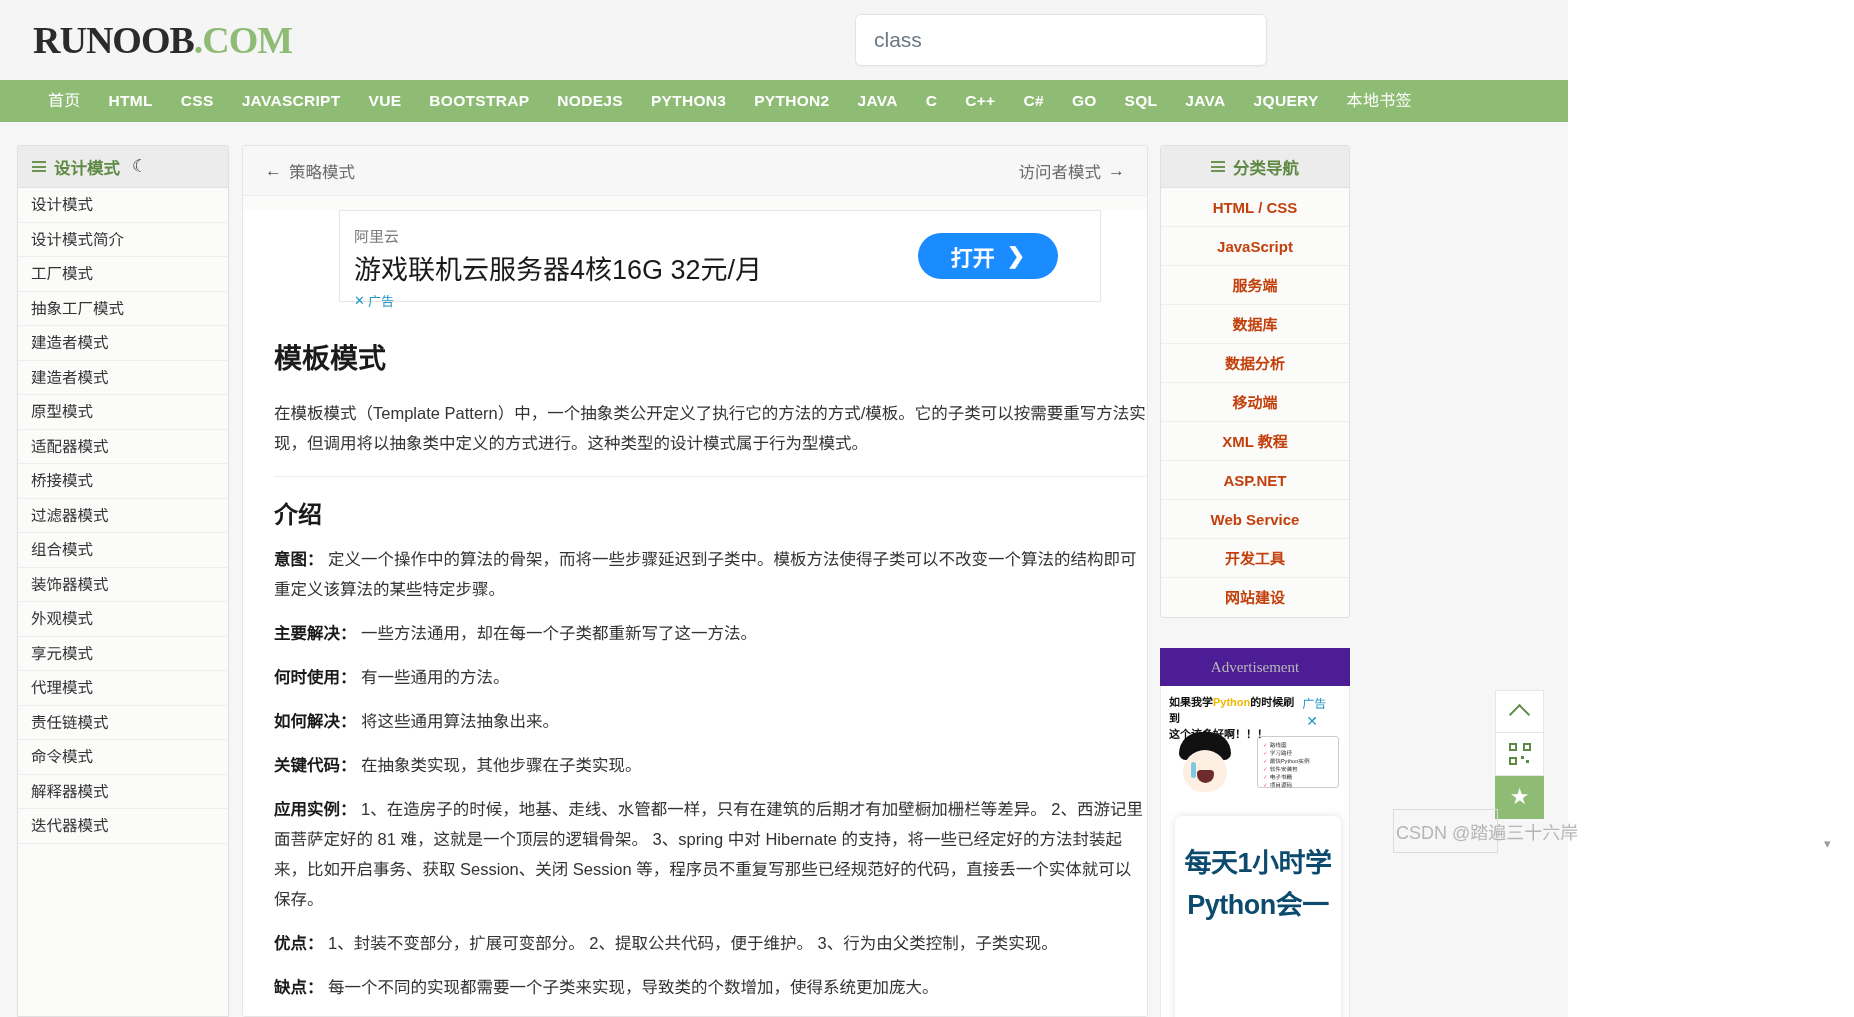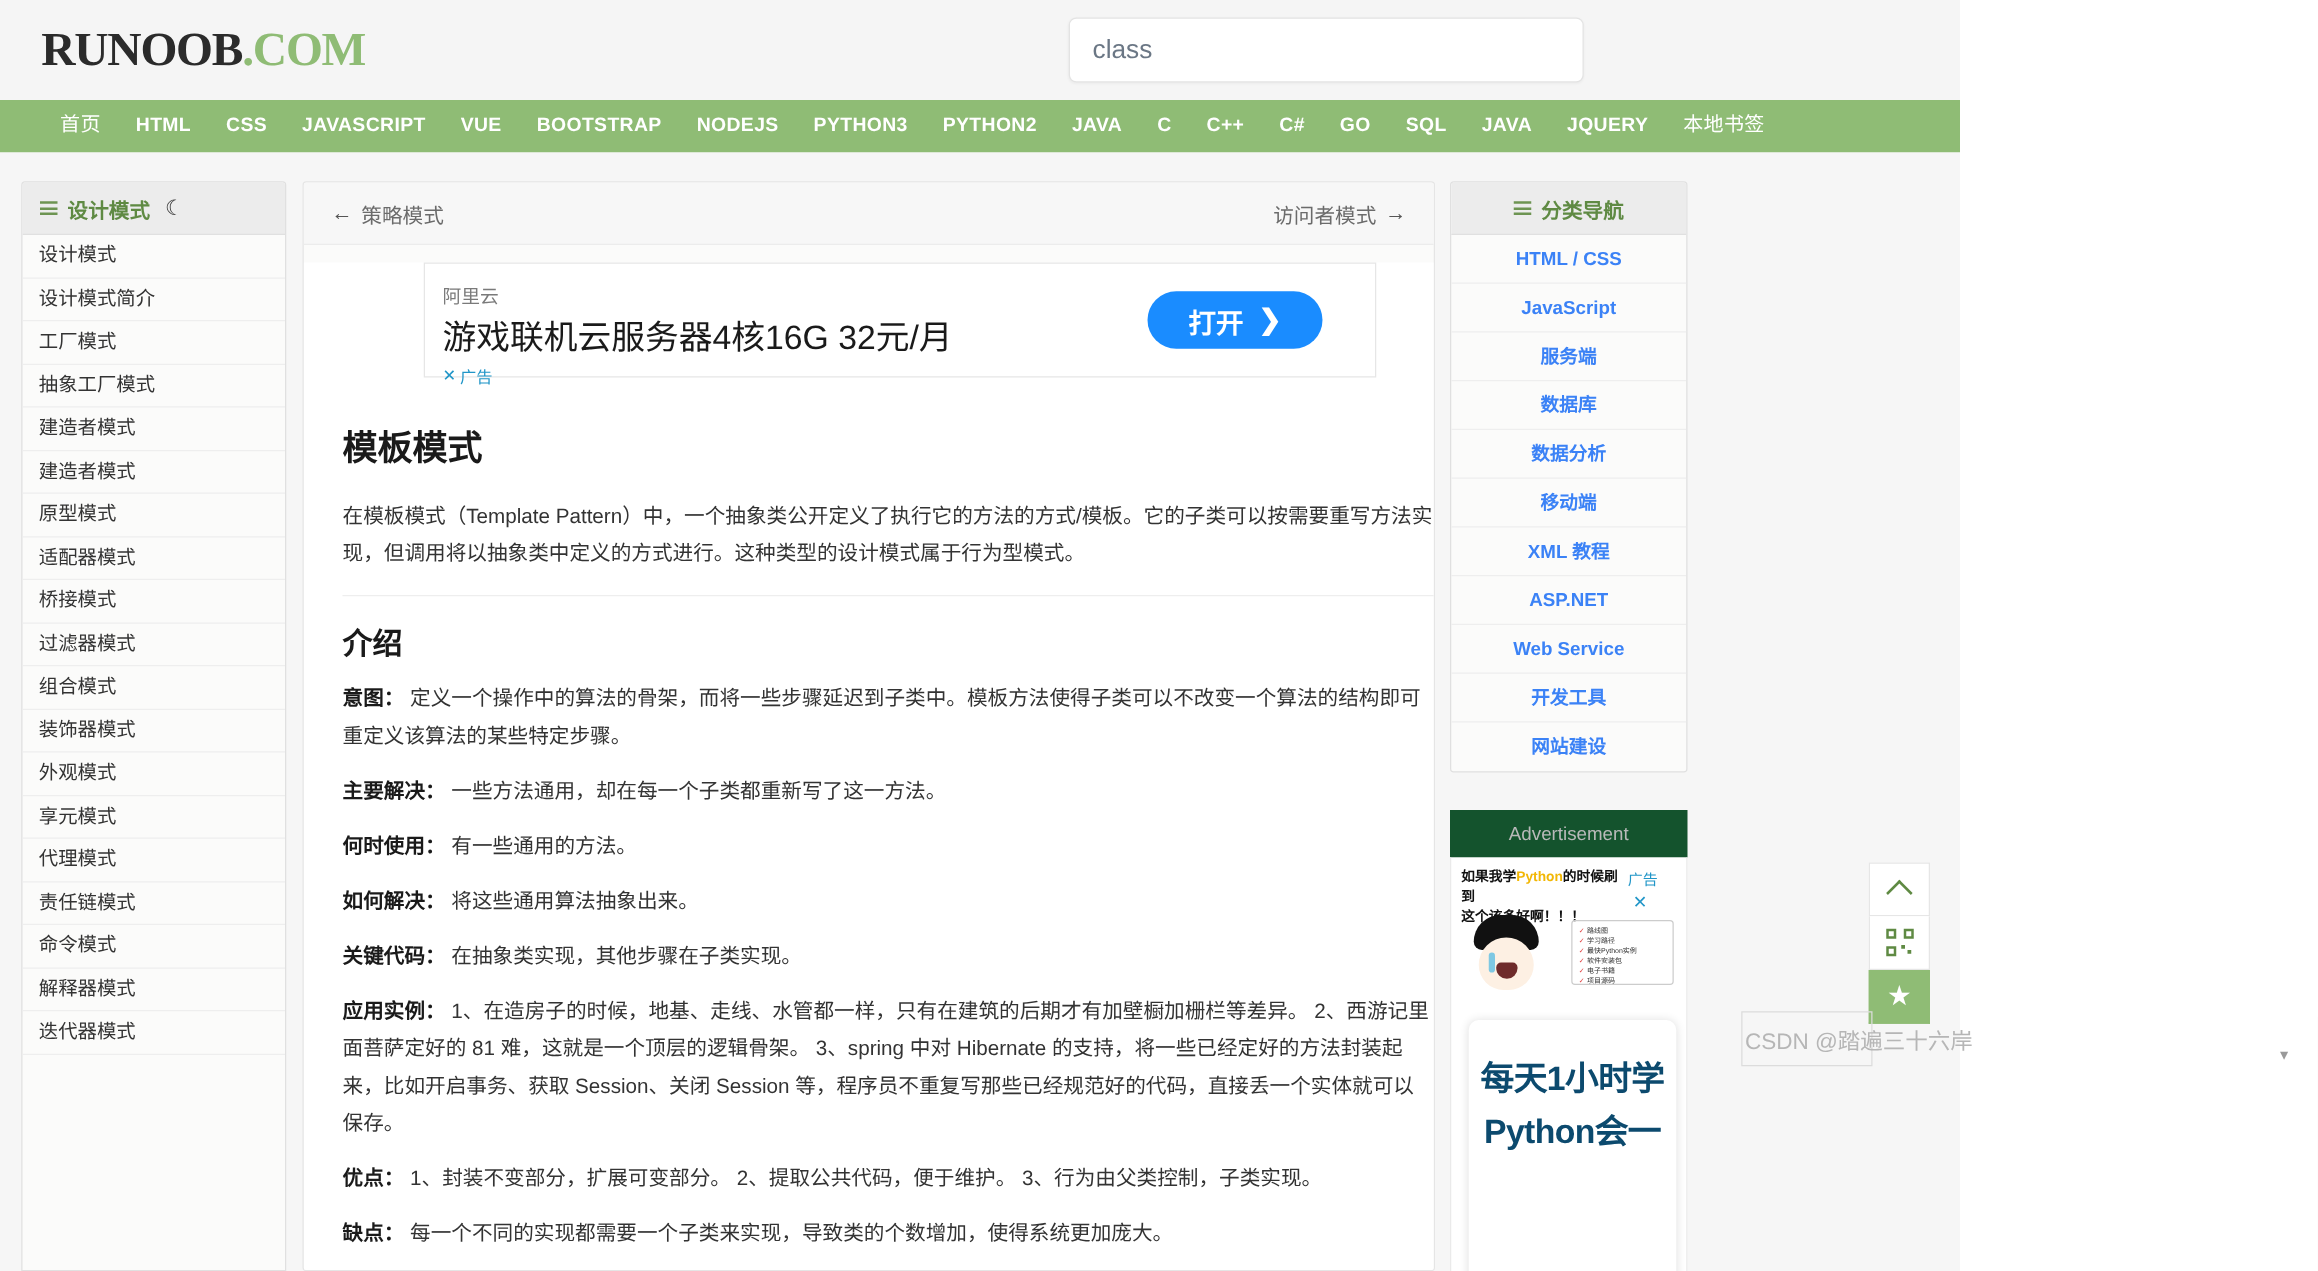--- a/index.html
+++ b/index.html
@@ -193,32 +193,32 @@
     height: 42px; background:#ececec;
     border-bottom:1px solid #e0e0e0;
     display:flex; align-items:center; justify-content:center; gap:8px;
   }
   .rs-head .bars { display:flex; flex-direction:column; gap:2.5px; }
   .rs-head .bars i { display:block; width:14px; height:2px; background:#6d9452; }
   .rs-head-title { color:#5f8a43; font-size:16.5px; font-weight:bold; }
   .rs-item {
     height: 39px; line-height:39px;
     text-align:center;
-    font-size: 15px; font-weight:bold; color:#3b82f6;
+    font-size: 15px; font-weight:bold; color:#c2410c;
     border-bottom:1px solid #eeeeee;
     cursor:pointer;
   }
   .rs-item:last-child { border-bottom:0; }
 
   .adv-label {
     margin-top: 30px;
     height: 38px;
-    background:#14532d;
+    background:#4c1d95;
     display:flex; align-items:center; justify-content:center;
-    color:#b9b9b9; font-size:15px;
+    color:#b9b9b9; font-size:15px;font-family:Liberation Serif, serif;
   }
   .adv-box {
     width:190px; height: 340px;
     background:#fff;
     border:1px solid #eaeaea; border-top:0;
     position:relative; overflow:hidden;
   }
   .adv-head {
     padding: 8px 8px 0 8px;
     display:flex; justify-content:space-between; align-items:flex-start;

